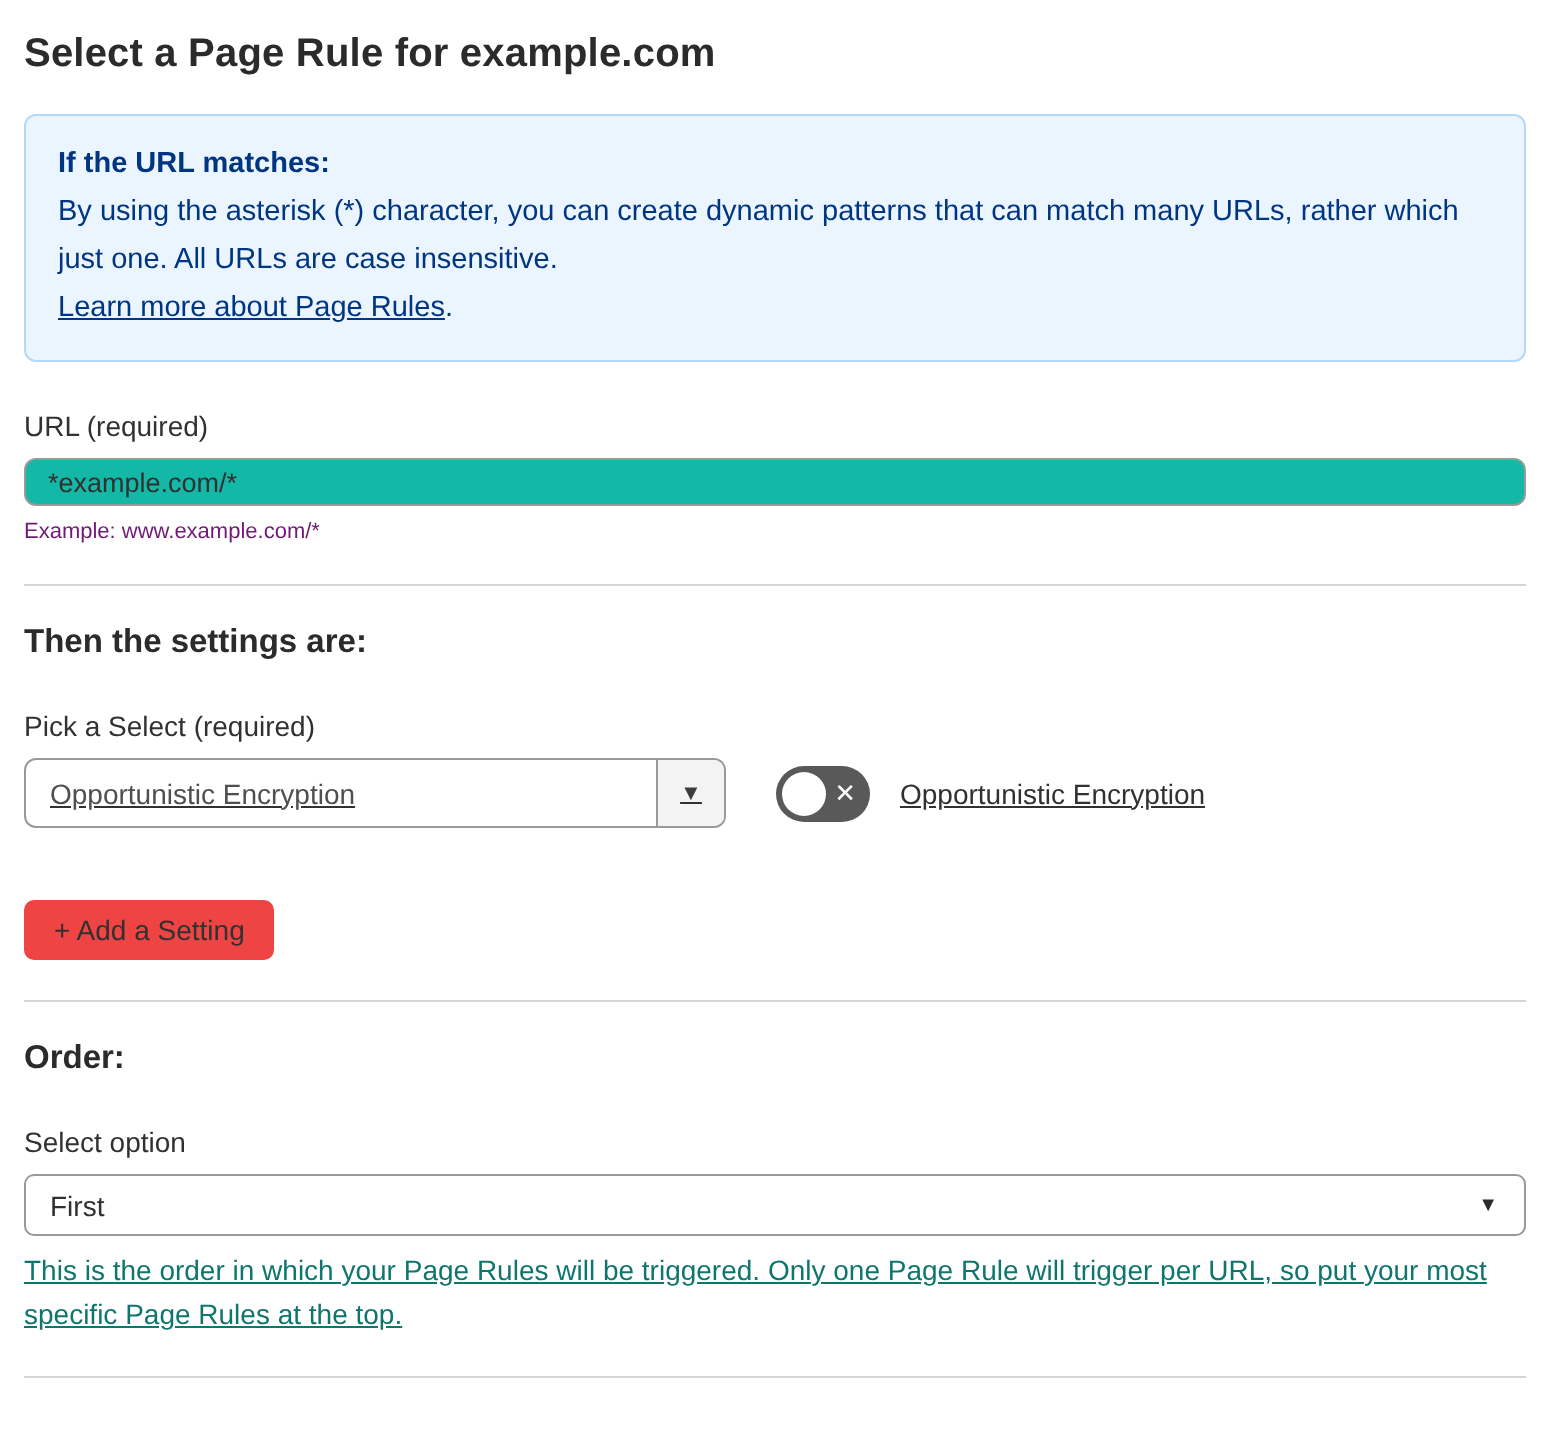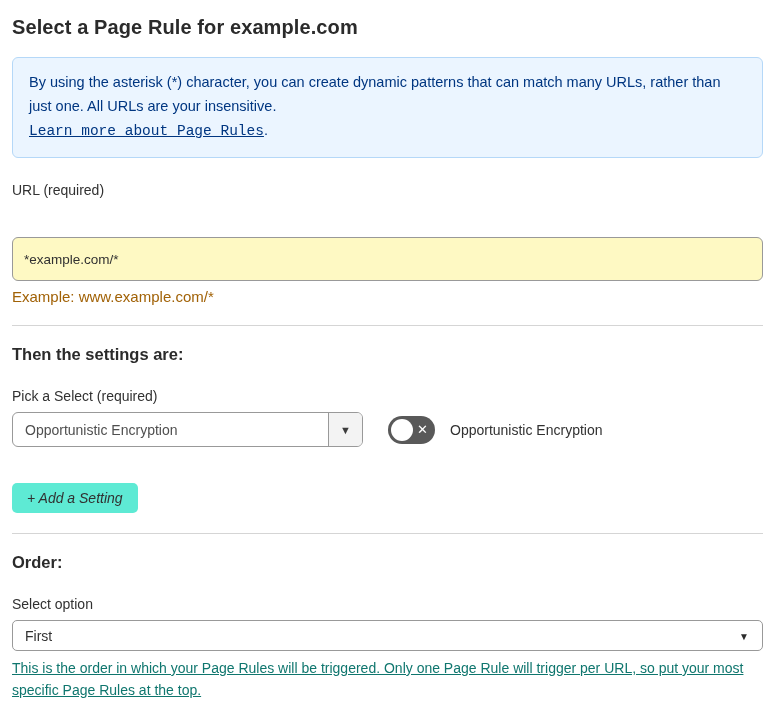--- a/index.html
+++ b/index.html
@@ -24,59 +24,58 @@
     padding: 12px 16px 14px 16px;
     color: #003681;
     font-size: 14.5px;
     line-height: 24px;
   }
   .info-box .info-heading { font-weight: bold; }
   .info-box a.info-link {
     color: #003681;
     text-decoration: underline;
     cursor: pointer;
-    font-family: Liberation Mono, monospace;
   }
   .field-label {
     font-size: 14px;
     color: #313131;
     margin: 24px 0 8px 0;
     display: block;
   }
   .text-input {
     width: 100%;
-    height: 44px;
+    height: 24px;
     border: 1px solid #999999;
     border-radius: 6px;
     padding: 0 11px;
     font-family: "Liberation Sans", sans-serif;
     font-size: 13.5px;
     color: #313131;
     outline: none;
-    background: #fef9c3;
-    margin-top: 31px;
+    background: #14b8a6;
   }
   .helper-text {
-    font-size: 15px;
-    color: #a16207;
+    font-size: 11px;
+    color: #701a75;
     margin-top: 7px;
   }
   .divider {
     border: none;
     border-top: 1px solid #d5d5d5;
     margin: 20px 0 0 0;
   }
   h2.section-heading {
     font-size: 16.5px;
     font-weight: bold;
     color: #2b2b2b;
     margin: 19px 0 0 0;
   }
   .setting-row {
     display: flex;
+    text-decoration: underline;
   }
   .select-box {
     display: flex;
     align-items: stretch;
     border: 1px solid #999999;
     border-radius: 6px;
     background: #ffffff;
     height: 35px;
     overflow: hidden;
     cursor: pointer;
@@ -140,22 +139,21 @@
   }
   .btn {
     display: inline-block;
     border: none;
     border-radius: 5px;
     font-family: "Liberation Sans", sans-serif;
     font-size: 14px;
     padding: 7px 15px;
     cursor: pointer;
     color: #313131;
-    background: #5eead4;
-    font-style: italic;
+    background: #ef4444;
   }
   .btn.add-setting { margin-top: 36px; }
   .order-select-wrap {
     position: relative;
     width: 100%;
     height: 31px;
     border: 1px solid #999999;
     border-radius: 5px;
     background: #fff;
     display: flex;
@@ -183,21 +181,22 @@
   }
 </style>
 </head>
 <body>
 
 
 
 <h1 class="page-title">Select a Page Rule for example.com</h1>
 
 <div class="info-box">
-  <div>By using the asterisk (*) character, you can create dynamic patterns that can match many URLs, rather than just one. All URLs are your insensitive.</div>
+  <div class="info-heading">If the URL matches:</div>
+  <div>By using the asterisk (*) character, you can create dynamic patterns that can match many URLs, rather which just one. All URLs are case insensitive.</div>
   <div>
     <a class="info-link">Learn more about Page Rules</a><span>.</span>
   </div>
 </div>
 
 <label class="field-label">URL (required)</label>
 <input class="text-input" type="text" value="*example.com/*" style="">
 <div class="helper-text">Example: www.example.com/*</div>
 
 <hr class="divider">

